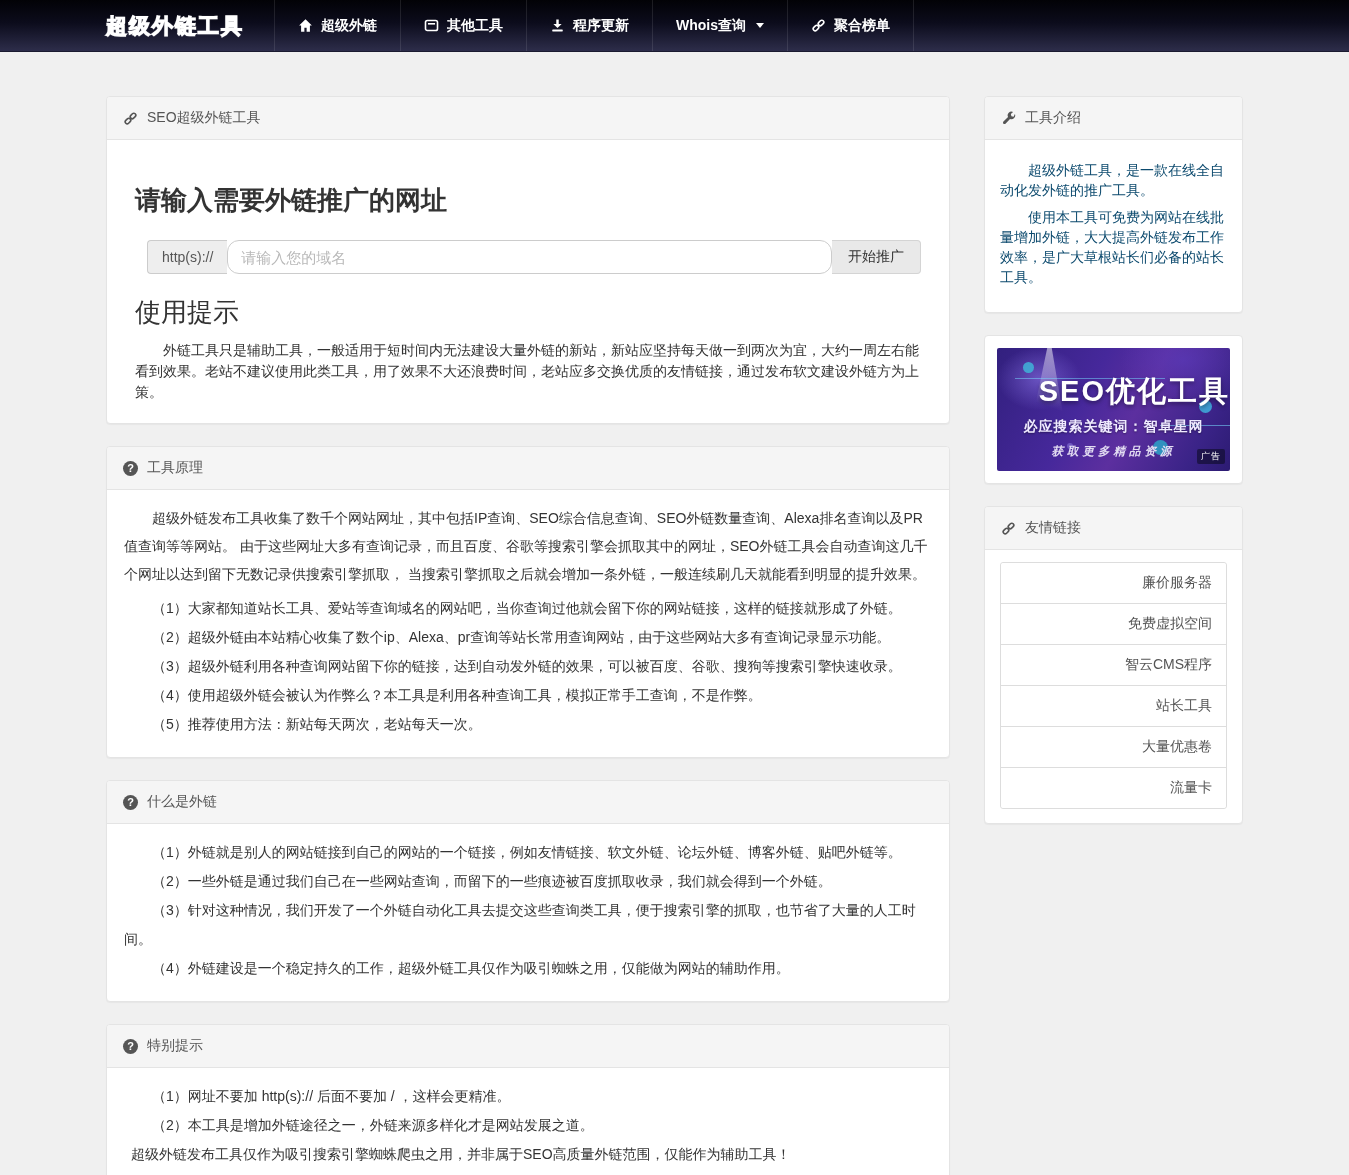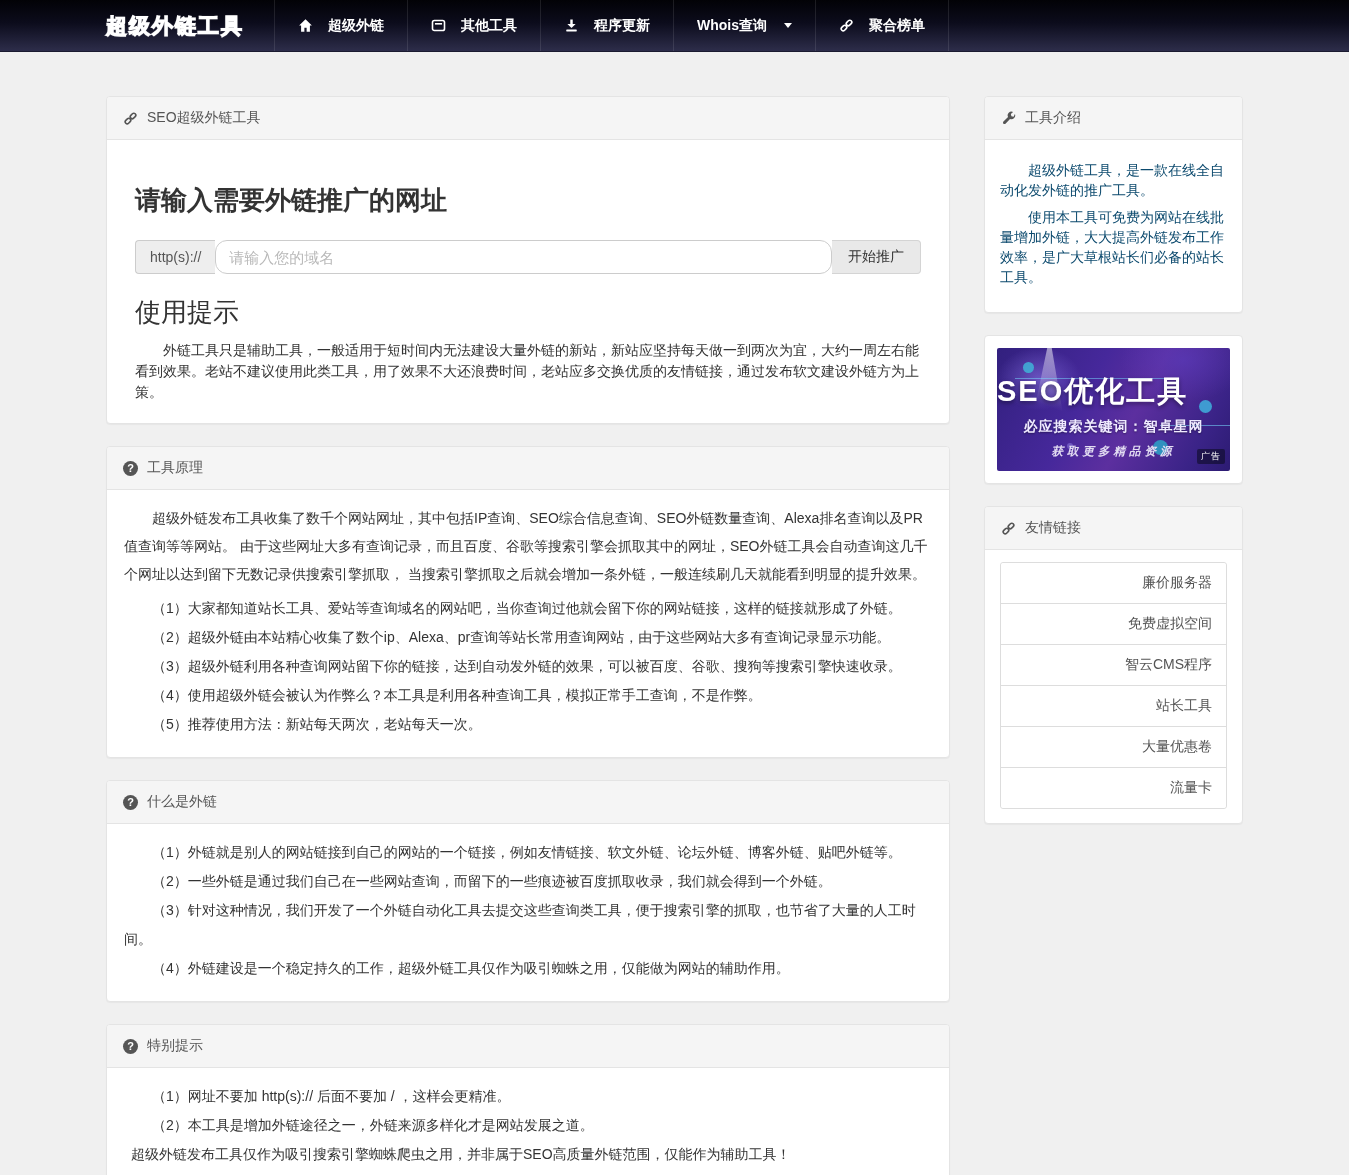--- a/index.html
+++ b/index.html
@@ -23,21 +23,21 @@
     display: flex; align-items: center;
     font-size: 21px; font-weight: 900; letter-spacing: 2px;
     color: #1b1b33;
     -webkit-text-stroke: 1.2px #ffffff;
     text-shadow: 0 0 2px rgba(255,255,255,.35);
     cursor: pointer;
     padding-right: 26px;
   }
   .nav-menu { display: flex; list-style: none; margin-left: 4px; }
   .nav-item {
-    display: flex; align-items: center; gap: 15px;
+    display: flex; align-items: center; gap: 8px;
     padding: 0 23px;
     color: #fff; font-size: 14px; font-weight: bold;
     border-left: 1px solid rgba(255,255,255,.10);
     cursor: pointer; white-space: nowrap;
   }
   .nav-item:last-child { border-right: 1px solid rgba(255,255,255,.10); }
   .nav-item svg { display: block; }
   .caret {
     display: inline-block; width: 0; height: 0; margin-left: 2px;
     border-left: 4px solid transparent; border-right: 4px solid transparent;
@@ -74,21 +74,21 @@
     text-align: center; flex: none;
   }
   
   .promo-body { padding: 43px 28px 20px; }
   .promo-title { font-size: 26px; font-weight: 700; color: #333; margin-bottom: 22px; }
   .input-group { display: flex; height: 34px; margin-bottom: 21px; }
   .addon {
     background: #eee; border: 1px solid #ccc; border-right: 0;
     border-radius: 4px 0 0 4px;
     padding: 0 14px; display: flex; align-items: center;
-    color: #555; font-size: 14px; flex: none;
+    color: #555; font-size: 14px; flex: none; margin-left: 12px;
   }
   .url-input {
     flex: 1; border: 1px solid #ccc; border-radius: 12px;
     padding: 0 13px; font-size: 15px; color: #555; outline: none;
     font-family: inherit;
   }
   .url-input::placeholder { color: #b9b9b9; }
   .submit-btn {
     flex: none; background: #e9e9e9; border: 1px solid #d4d4d4; border-left: 0;
     border-radius: 0 4px 4px 0; padding: 6px 16px;
@@ -119,21 +119,21 @@
     opacity: .8;
   }
   .dot { position: absolute; border-radius: 50%; }
   .dot-a { width: 11px; height: 11px; left: 26px; top: 14px; background: #3fb3d8; opacity: .85; }
   .dot-b { width: 13px; height: 13px; right: 18px; top: 52px; background: #3fa8d8; opacity: .9; }
   .dot-c { width: 15px; height: 15px; right: 62px; bottom: 16px; background: #2f9cc4; opacity: .9; }
   .dot-d { width: 6px; height: 6px; left: 70px; bottom: 22px; background: #7e6ad0; opacity: .7; }
   .hline-a { position: absolute; left: 18px; top: 30px; width: 150px; height: 1px; background: rgba(120,220,255,.5); }
   .hline-b { position: absolute; right: 0; top: 77px; width: 70px; height: 1px; background: rgba(120,220,255,.55); }
   .banner-title {
-    position: relative; text-align: left; margin-top: 24px;
+    position: relative; text-align: right; margin-top: 24px;
     font-size: 29px; font-weight: 900; letter-spacing: 2px; color: #fff;
     text-shadow: 0 2px 4px rgba(0,0,0,.4);
   }
   .banner-sub {
     position: relative; text-align: center; margin-top: 6px;
     font-size: 14px; font-weight: bold; color: #efeaff;
     text-shadow: 0 1px 2px rgba(0,0,0,.4); letter-spacing: 1px;
   }
   .banner-foot {
     position: relative; text-align: center; margin-top: 8px;

